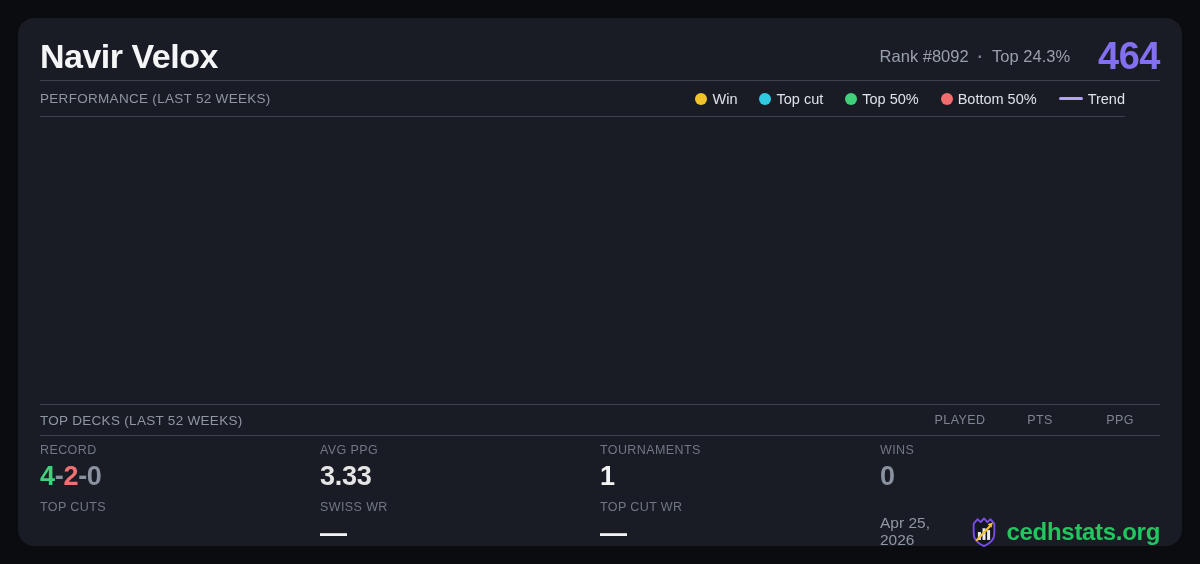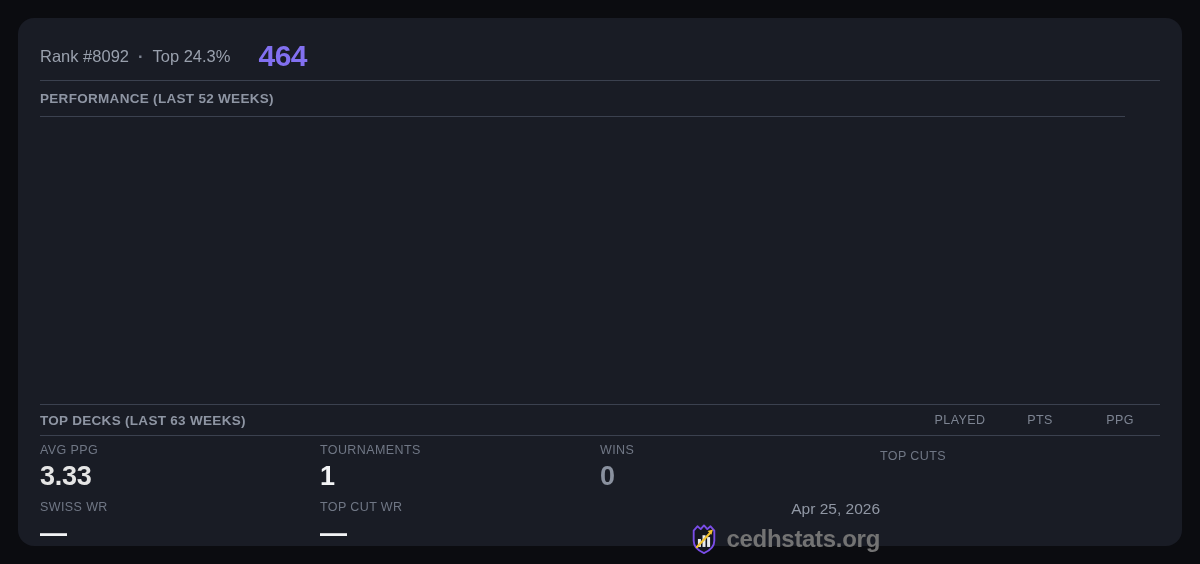--- a/index.html
+++ b/index.html
@@ -25,30 +25,30 @@
   }
   .page-title{
     margin:0;font-size:34px;font-weight:700;color:#f4f5f7;letter-spacing:-0.5px;
   }
   .header-right{display:flex;align-items:center;gap:28px;}
   .rank-line{
     display:flex;align-items:center;gap:9px;
     font-size:16.5px;font-weight:500;color:#99a0ad;
   }
   .dot-sep{color:#7d8492;font-weight:700;}
-  .score{font-size:30px;font-weight:700;letter-spacing:-0.5px;}
+  .score{font-size:38px;font-weight:700;letter-spacing:-0.5px;}
   
   .divider{height:0;border-top:1px solid rgba(134,144,168,0.32);}
   .divider.short{margin-right:35px;}
   
   .perf-row{
     height:35px;display:flex;align-items:center;justify-content:space-between;
   }
   .section-label{
-    font-size:13.5px;font-weight:700;color:#8e95a3;letter-spacing:0.3px;
+    font-size:13.5px;font-weight:400;color:#8e95a3;letter-spacing:0.3px;
   }
   .legend{display:flex;align-items:center;gap:22px;margin-right:35px;}
   .legend-item{display:flex;align-items:center;gap:5px;font-size:14.5px;color:#dfe2e8;}
   .legend-dot{width:12px;height:12px;border-radius:50%;display:inline-block;}
   .legend-line{width:24px;height:3px;border-radius:2px;display:inline-block;}
   
   .chart-area{height:287px;}
   
   .topdecks-row{height:30px;display:flex;align-items:center;justify-content:space-between;}
   .td-cols{display:flex;}
@@ -59,66 +59,95 @@
     grid-template-columns:280px 280px 280px 1fr;
     padding-top:7px;
   }
   .stat-cell{padding-bottom:3px;}
   .stat-cell.row2{padding-top:6px;}
   .stat-label{font-size:12.5px;color:#707785;letter-spacing:0.4px;font-weight:500;line-height:14px;}
   .stat-value{font-size:27px;font-weight:700;line-height:30px;margin-top:4px;color:#f2f3f5;letter-spacing:-0.3px;}
   .v-gray{color:#8a919f;}
   .rec-sep{color:#8a919f;}
   
-  .branding{display:flex;flex-direction:column;align-items:flex-end;padding-top:4px;}
+  .branding{display:flex;flex-direction:row;align-items:flex-end;padding-top:4px;}
   .date{font-size:15.5px;font-weight:500;color:#9097a4;line-height:17px;}
   .brand-row{display:flex;align-items:center;gap:8px;margin-top:5px;}
-  .brand-text{font-size:24px;font-weight:700;color:#737373;letter-spacing:-0.3px;}
+  .brand-text{font-size:24px;font-weight:700;color:#22c55e;letter-spacing:-0.3px;}
 </style>
 </head>
 <body>
 
 <div class="card">
 
   <div class="card-header">
+    <h1 class="page-title">Navir Velox</h1>
     <div class="header-right">
       <div class="rank-line">
         <span>Rank #8092</span>
         <span class="dot-sep">·</span>
         <span>Top 24.3%</span>
       </div>
       <div class="score" style="color: rgb(130, 112, 240);">464</div>
     </div>
   </div>
 
   <div class="divider"></div>
 
   <div class="perf-row">
     <div class="section-label">PERFORMANCE (LAST 52 WEEKS)</div>
+    <div class="legend">
+      <span class="legend-item">
+        <span class="legend-dot" style="background-color: rgb(240, 195, 43);"></span>
+        <span>Win</span>
+      </span>
+      <span class="legend-item">
+        <span class="legend-dot" style="background-color: rgb(47, 201, 226);"></span>
+        <span>Top cut</span>
+      </span>
+      <span class="legend-item">
+        <span class="legend-dot" style="background-color: rgb(65, 208, 124);"></span>
+        <span>Top 50%</span>
+      </span>
+      <span class="legend-item">
+        <span class="legend-dot" style="background-color: rgb(240, 109, 109);"></span>
+        <span>Bottom 50%</span>
+      </span>
+      <span class="legend-item">
+        <span class="legend-line" style="background-color: rgb(180, 164, 246);"></span>
+        <span>Trend</span>
+      </span>
+    </div>
   </div>
 
   <div class="divider short"></div>
 
   <div class="chart-area"></div>
 
   <div class="divider"></div>
 
   <div class="topdecks-row">
-    <div class="section-label">TOP DECKS (LAST 63 WEEKS)</div>
+    <div class="section-label">TOP DECKS (LAST 52 WEEKS)</div>
     <div class="td-cols">
       <span class="td-col">PLAYED</span>
       <span class="td-col">PTS</span>
       <span class="td-col">PPG</span>
     </div>
   </div>
 
   <div class="divider"></div>
 
   <div class="stats-grid">
 
+    <div class="stat-cell">
+      <div class="stat-label">RECORD</div>
+      <div class="stat-value">
+        <span style="color: rgb(65, 208, 124);">4</span><span class="rec-sep">-</span><span style="color: rgb(240, 113, 113);">2</span><span class="rec-sep">-</span><span style="color: rgb(138, 145, 159);">0</span>
+      </div>
+    </div>
 
     <div class="stat-cell">
       <div class="stat-label">AVG PPG</div>
       <div class="stat-value" style="color: #e5e5e5;">3.33</div>
     </div>
 
     <div class="stat-cell">
       <div class="stat-label">TOURNAMENTS</div>
       <div class="stat-value">1</div>
     </div>

